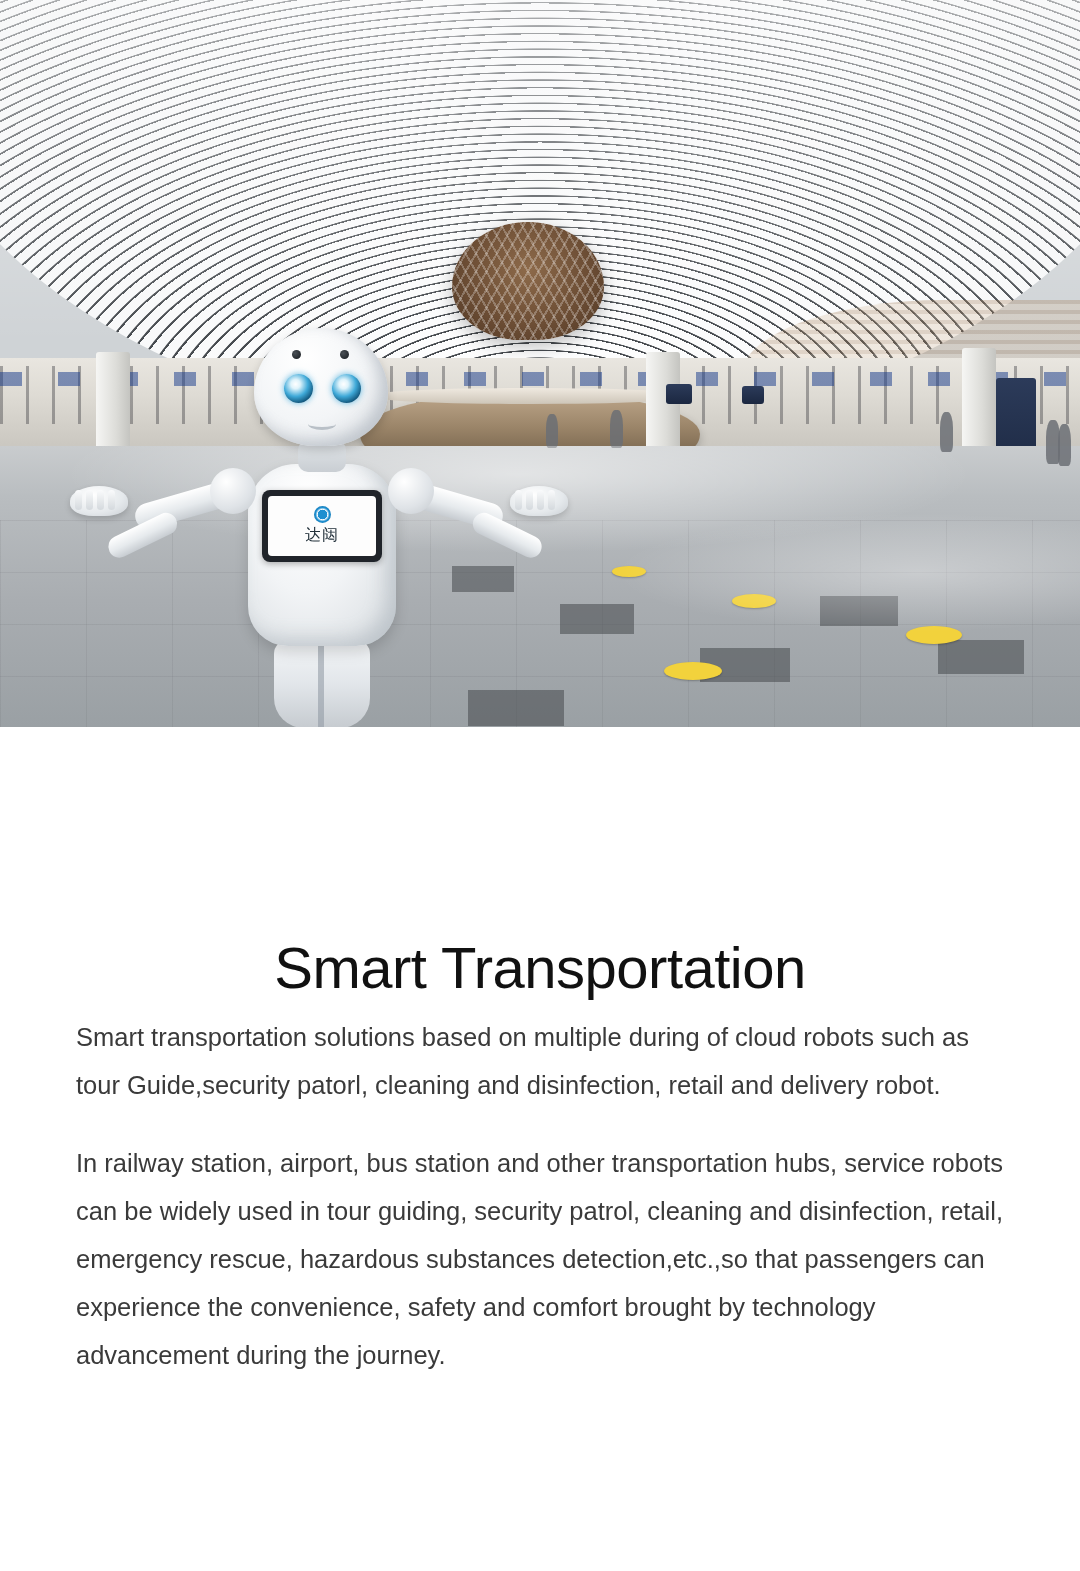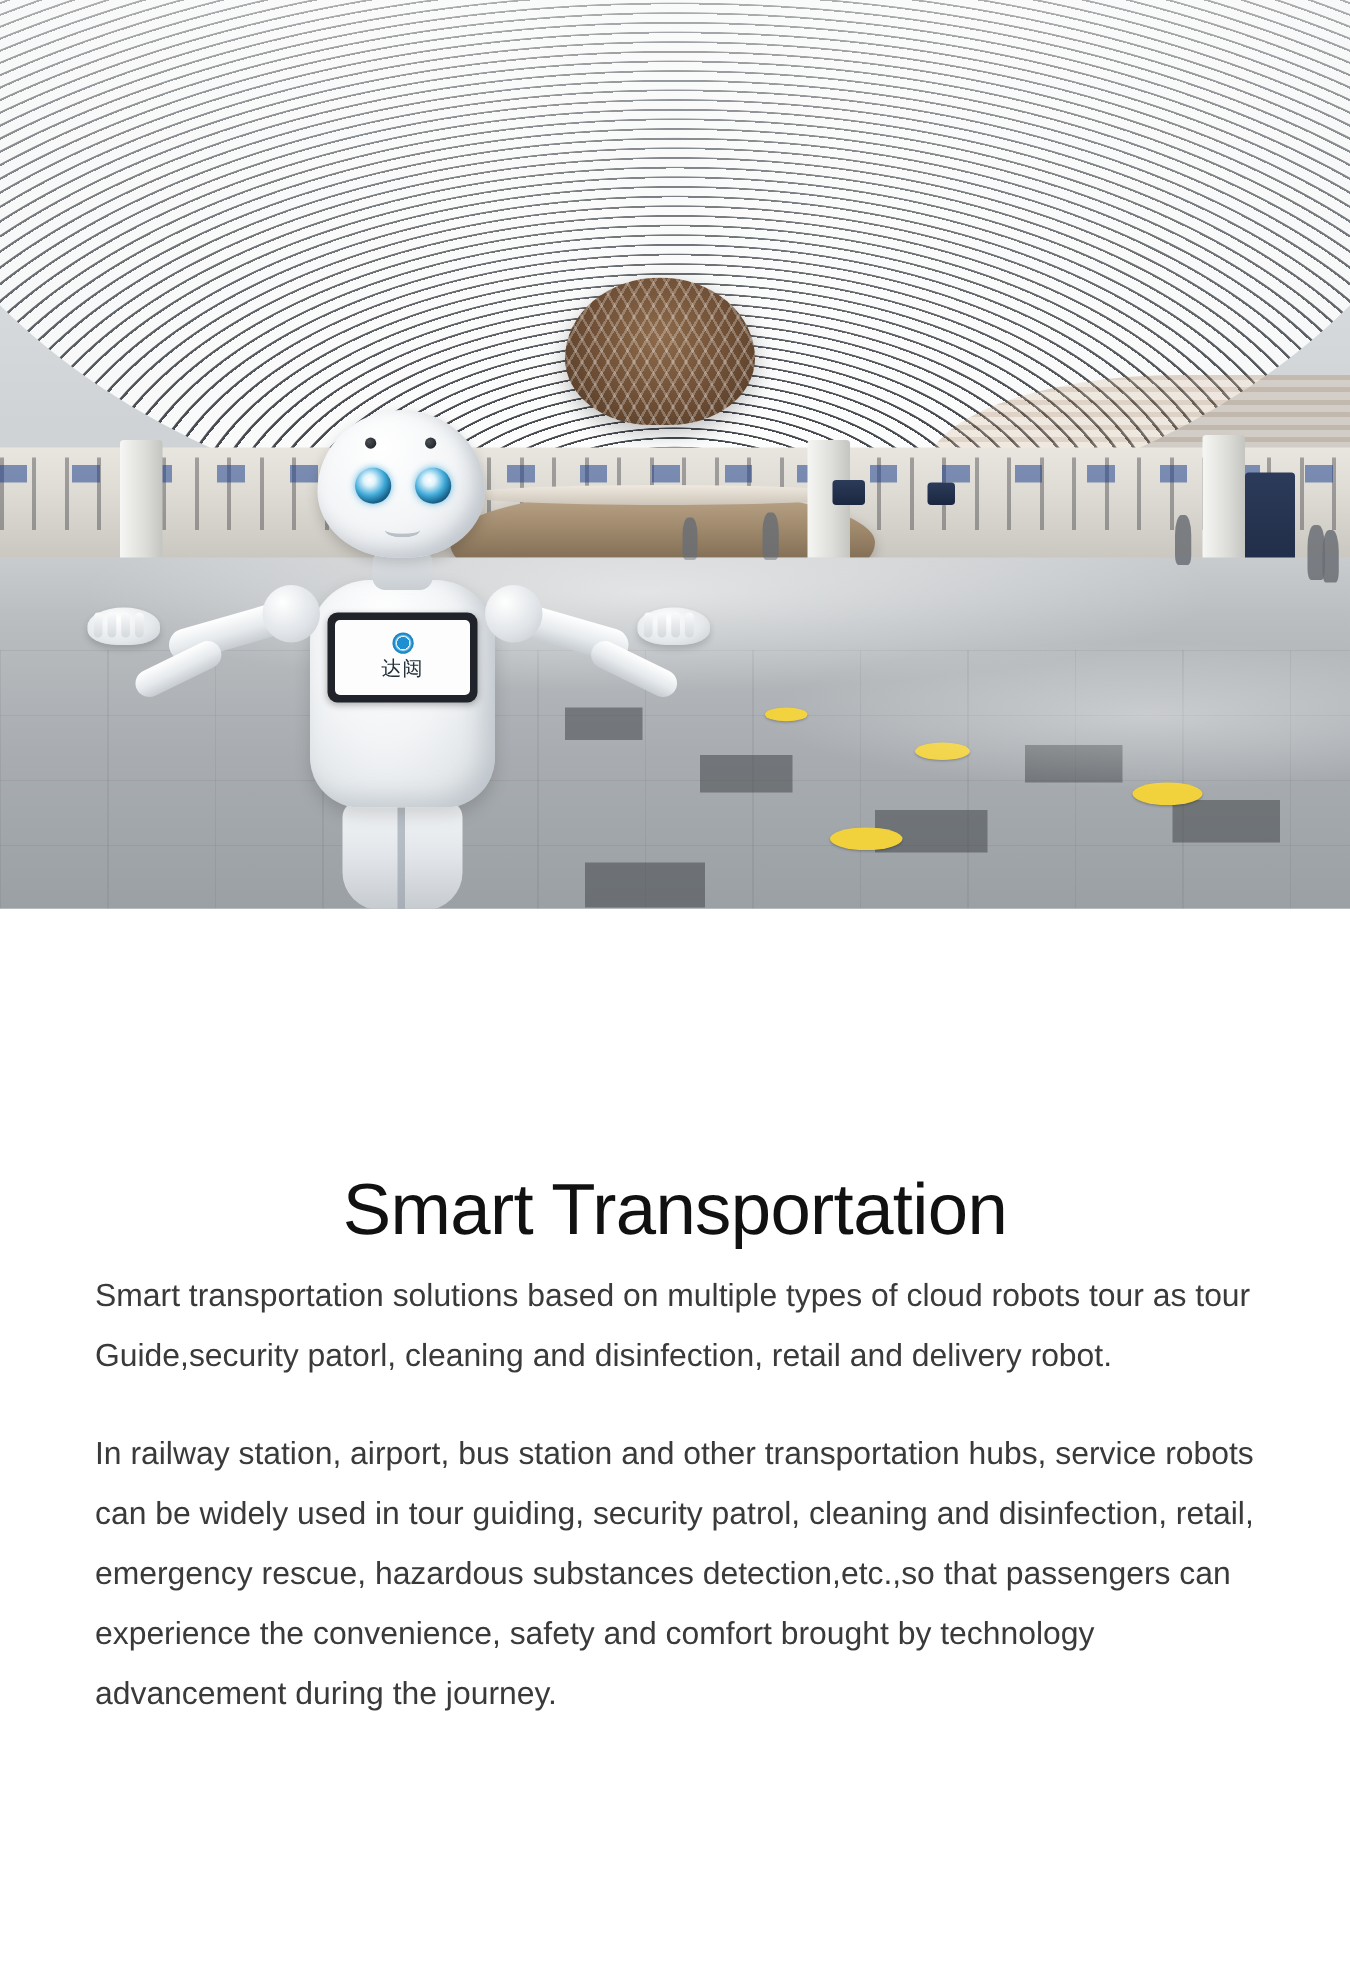--- a/index.html
+++ b/index.html
@@ -373,16 +373,16 @@
     <div class="r-sensor b"></div>
     <div class="r-eye left"></div>
     <div class="r-eye right"></div>
     <div class="r-mouth"></div>
   </div>
 </div>
 
 <div class="content">
   <h1 class="title">Smart Transportation</h1>
   <div class="paragraphs">
-    <p class="para">Smart transportation solutions based on multiple types of cloud robots tour as tour Guide,security patorl, cleaning and disinfection, retail and delivery robot.</p>
+    <p class="para">Smart transportation solutions based on multiple during of cloud robots such as tour Guide,security patorl, cleaning and disinfection, retail and delivery robot.</p>
     <p class="para">In railway station, airport, bus station and other transportation hubs, service robots can be widely used in tour guiding, security patrol, cleaning and disinfection, retail, emergency rescue, hazardous substances detection,etc.,so that passengers can experience the convenience, safety and comfort brought by technology advancement during the journey.</p>
   </div>
 </div>
 
 </body></html>

